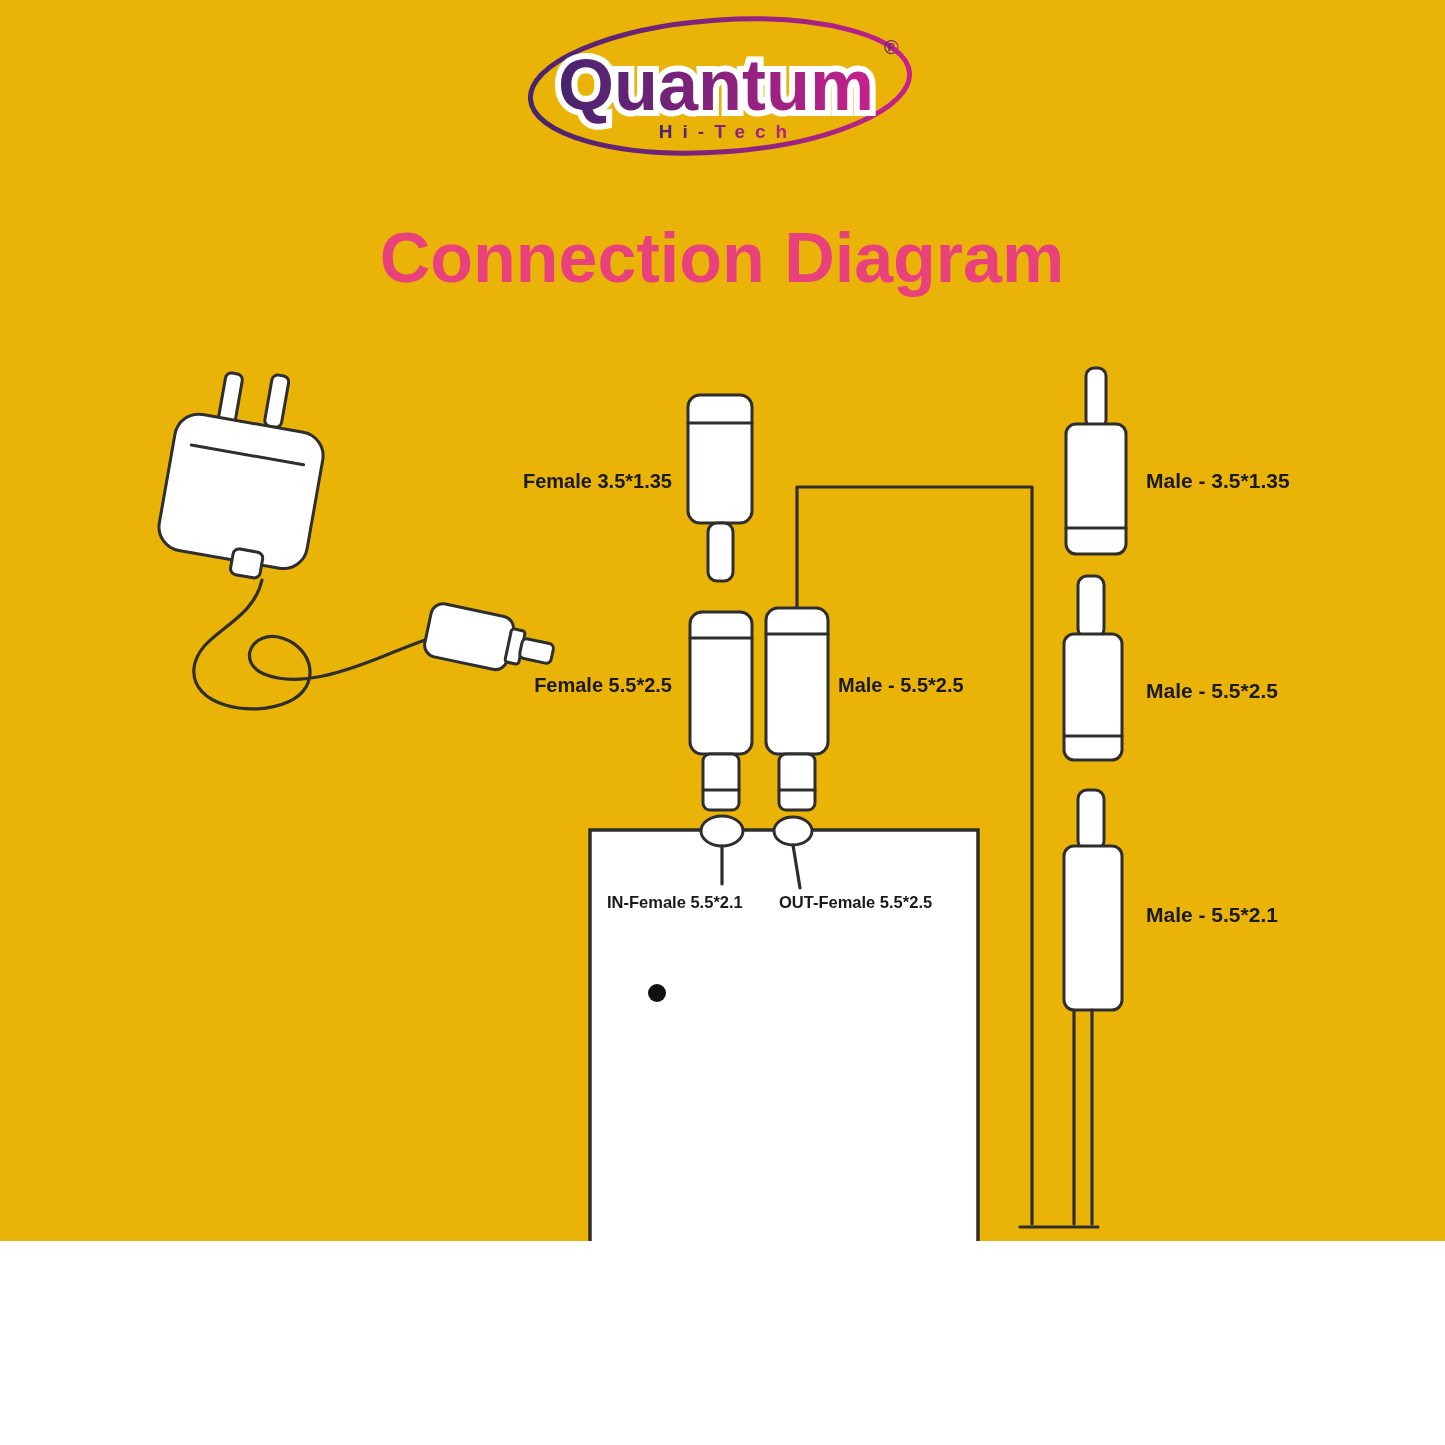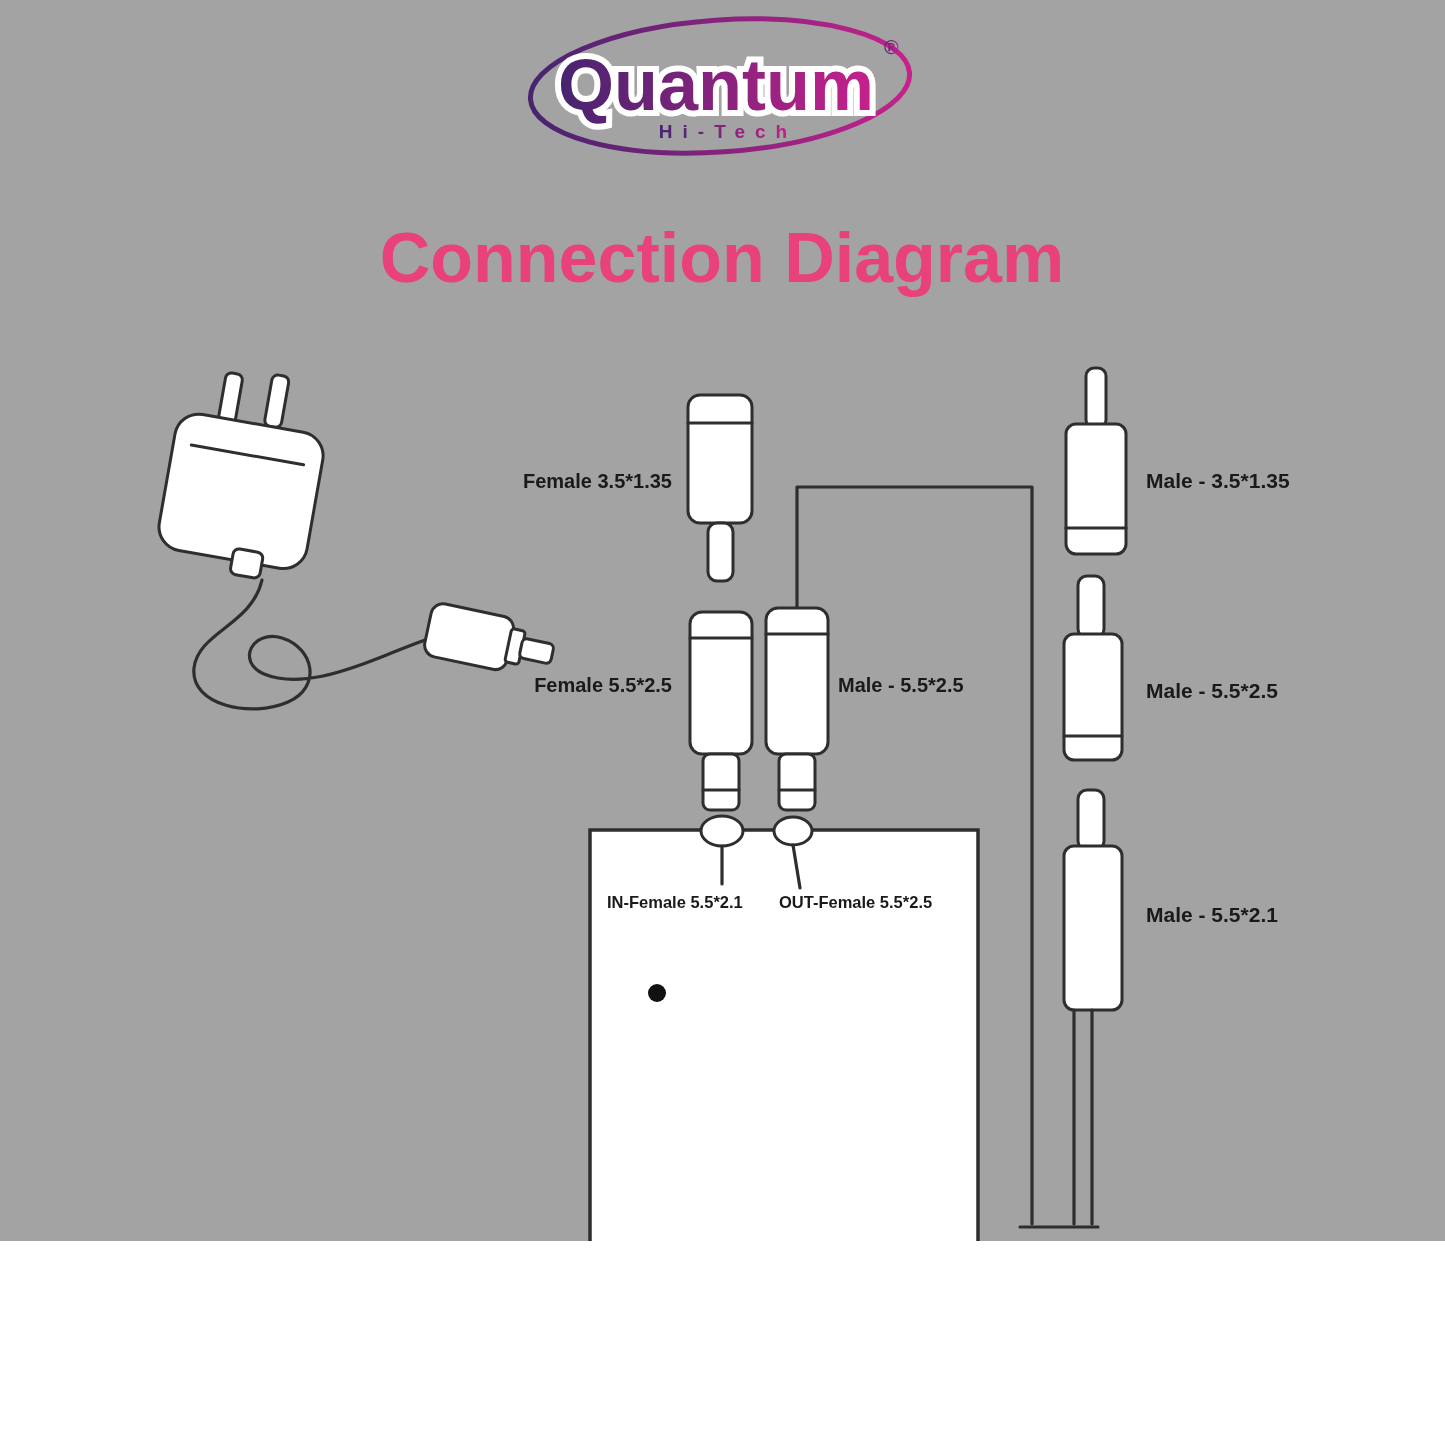--- a/index.html
+++ b/index.html
@@ -1,16 +1,16 @@
 <!DOCTYPE html>
 <html><head>
 <meta charset="utf-8">
 <style>
   html,body{margin:0;padding:0;background:#ffffff;}
-  .page{width:1445px;height:1241px;position:relative;background:#a3a3a3;overflow:hidden;
+  .page{width:1445px;height:1241px;position:relative;background:#eab308;overflow:hidden;
         font-family:"Liberation Sans", sans-serif;}
   svg{display:block;}
   text{font-family:"Liberation Sans", sans-serif;}
   .ln{stroke:#2e2e2e;stroke-width:3;stroke-linejoin:round;stroke-linecap:round;}
   .ln rect,.ln ellipse{fill:#ffffff;}
   .wire{stroke:#2e2e2e;stroke-width:3.2;fill:none;stroke-linejoin:round;stroke-linecap:round;}
   .lbl{font-weight:bold;font-size:20px;fill:#1a1a1a;}
   .lbl-r{font-weight:bold;font-size:21px;fill:#1a1a1a;}
   .lbl-s{font-weight:bold;font-size:16.5px;fill:#1a1a1a;}
   .ups-lbl{font-weight:bold;font-size:30px;fill:#111111;}

